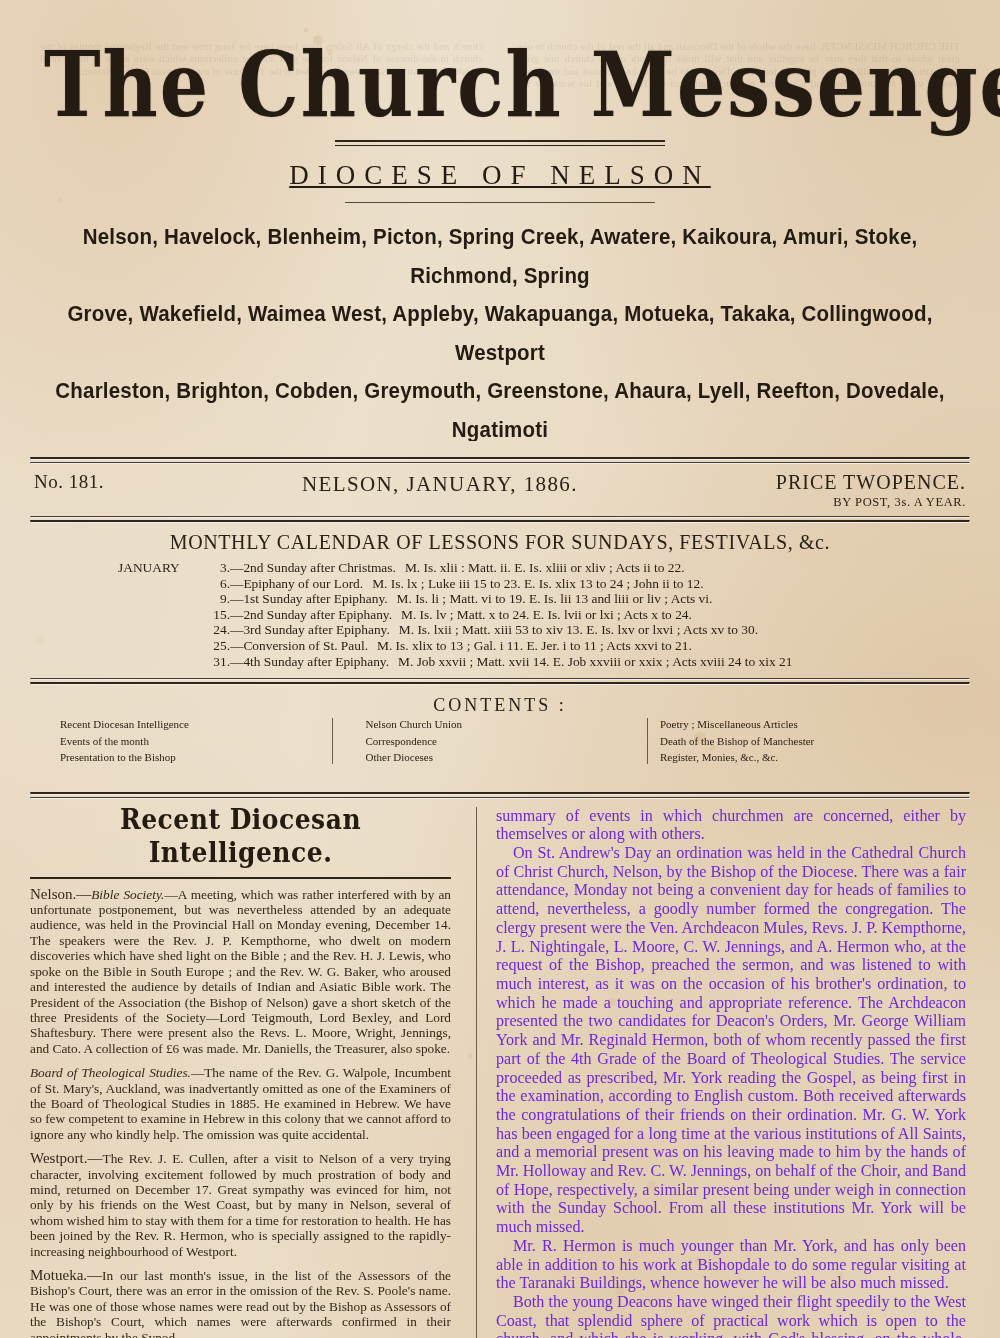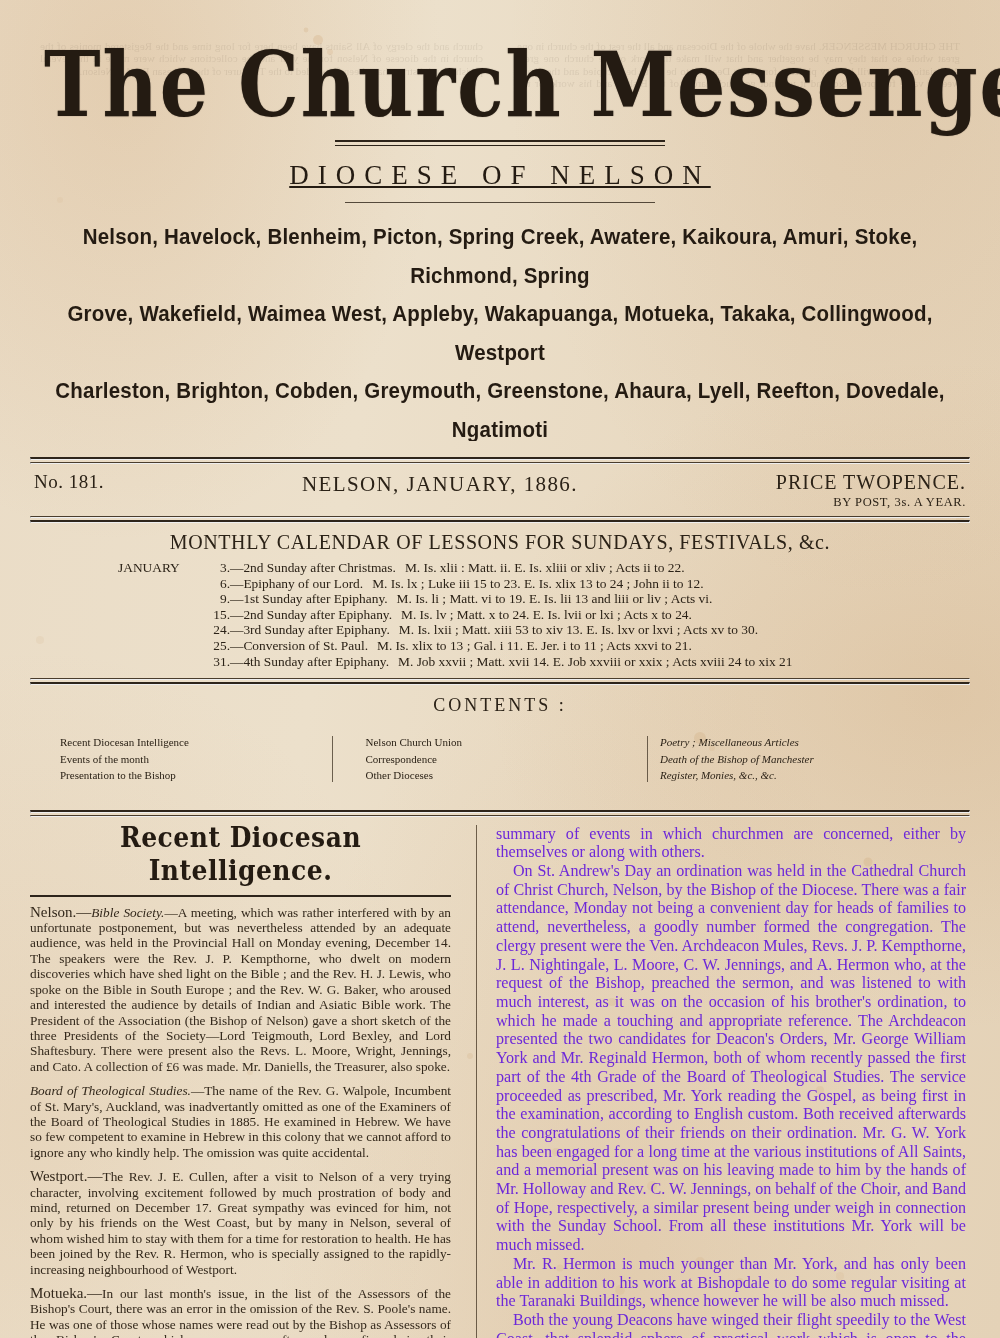--- a/index.html
+++ b/index.html
@@ -100,30 +100,30 @@
     margin-left:88px;
   }
   .cal-row{white-space:nowrap;}
   .cal-month{display:inline-block;width:78px;}
   .cal-day{display:inline-block;width:34px;text-align:right;}
   .cal-sp{display:inline-block;width:9px;}
 
   
   .contents-title{
     text-align:center;font-size:18px;letter-spacing:3px;
-    margin:10px 0 18px 0;
+    margin:10px 0 0 0;
   }
   .contents{
     display:flex;justify-content:space-between;
     padding:0 30px 6px 30px;font-size:11px;line-height:16.5px;
   }
   .contents .col{flex:0 0 auto;}
   .contents .col.c1{width:260px;}
   .contents .col.c2{width:270px;margin-left:21px;}
-  .contents .col.c3{width:280px;font-style:italic;}
+  .contents .col.c3{width:280px;}
   .cdiv{width:0;border-left:1px solid #4b3e2e;margin:2px 0;opacity:.8;}
 
   
   .body{
     display:flex;margin-top:8px;
   }
   .colL{width:437px;padding-right:16px;box-sizing:border-box;}
   .colDiv{width:0;border-left:1px solid #564634;margin:0 9px;opacity:.85;}
   .colR{width:480px;padding-left:10px;box-sizing:border-box;}
 

